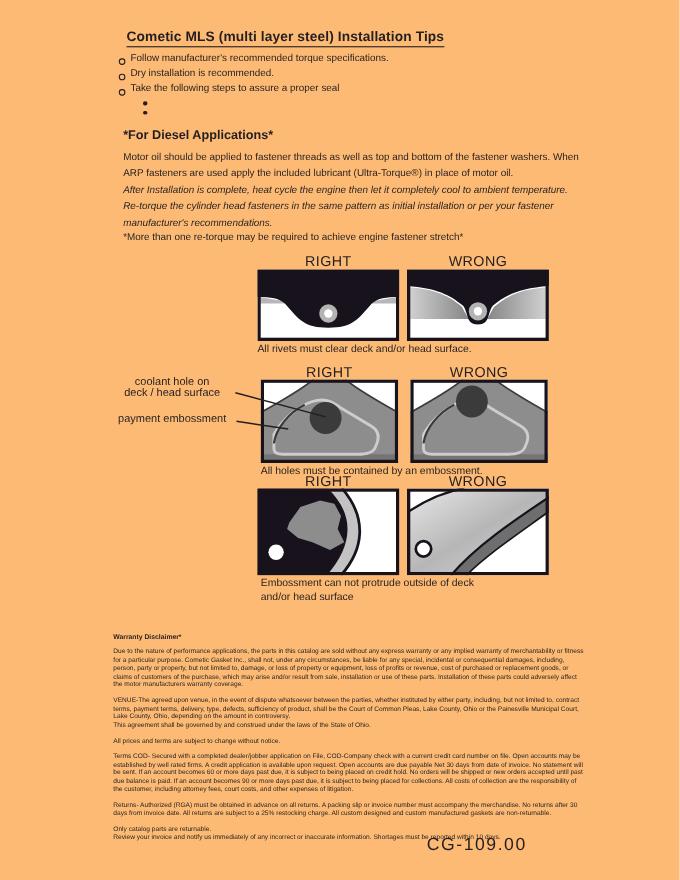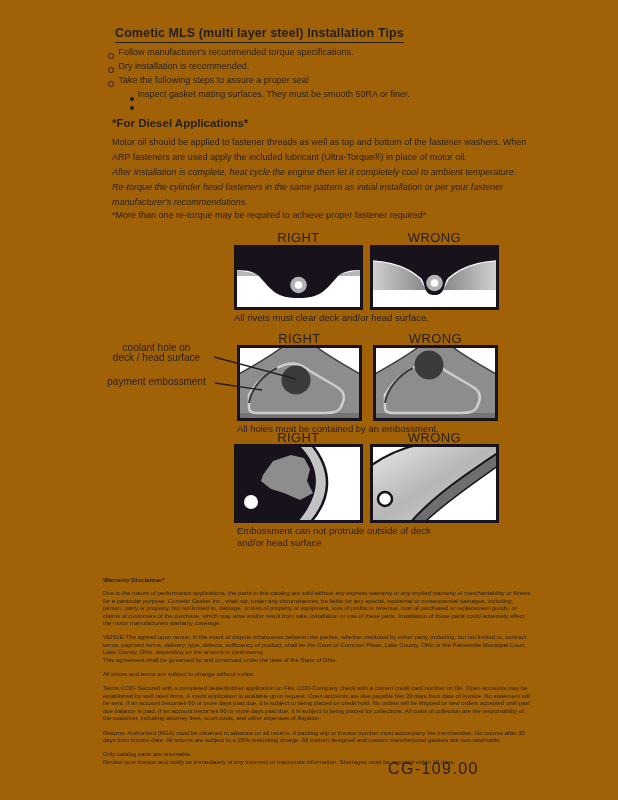--- a/index.html
+++ b/index.html
@@ -1,17 +1,17 @@
 <!DOCTYPE html>
 <html><head>
 <meta charset="utf-8">
 <style>
   html,body{margin:0;padding:0;background:#ffffff;}
   body{width:618px;height:800px;position:relative;font-family:"Liberation Sans",sans-serif;color:#231f20;-webkit-font-smoothing:antialiased;}
-  .page{position:absolute;inset:0;background:#a16207;overflow:hidden;}
+  .page{position:absolute;inset:0;background:#fdba74;overflow:hidden;}
 
   .title{position:absolute;left:115px;top:26px;font-size:12.5px;font-weight:700;border-bottom:1.6px solid #231f20;padding-bottom:2px;letter-spacing:.1px;}
 
   .bullets{position:absolute;left:108px;top:45px;width:460px;}
   .b-line{display:flex;align-items:flex-end;font-size:9px;line-height:14px;}
   .mk-o{flex:none;width:3.6px;height:3.6px;border:1px solid #231f20;border-radius:50%;margin:4.5px 5px 0 0;}
   .b-line.sub{margin-left:22px;}
   .mk-dot{flex:none;width:3.6px;height:3.6px;background:#231f20;border-radius:50%;margin:5px 4px 0 0;}
 
   .diesel-head{position:absolute;left:112px;top:117px;font-size:11.5px;font-weight:700;}
@@ -59,31 +59,30 @@
     <div class="b-line">
       <span class="mk-o"></span>
       <span>Dry installation is recommended.</span>
     </div>
     <div class="b-line">
       <span class="mk-o"></span>
       <span>Take the following steps to assure a proper seal</span>
     </div>
     <div class="b-line sub">
       <span class="mk-dot"></span>
-      <span>Inspect gasket mating surfaces.  They must be smooth 50RA or finer.</span>
     </div>
     <div class="b-line sub">
       <span class="mk-dot"></span>
     </div>
   </div>
 
   <div class="diesel-head">*For Diesel Applications*</div>
   <p class="para p1">Motor oil should be applied to fastener threads as well as top and bottom of the fastener washers. When ARP fasteners are used apply the included lubricant (Ultra-Torque®) in place of motor oil.</p>
   <p class="para p2">After Installation is complete, heat cycle the engine then let it completely cool to ambient temperature. Re-torque the cylinder head fasteners in the same pattern as initial installation or per your fastener manufacturer's recommendations.</p>
-  <p class="para note">*More than one re-torque may be required to achieve proper fastener required*</p>
+  <p class="para note">*More than one re-torque may be required to achieve engine fastener stretch*</p>
 
   <div class="dg-label r1-left">RIGHT</div>
   <div class="dg-label r1-right">WRONG</div>
 
   <svg class="dg-box s1-left" width="129" height="65" viewBox="0 0 129 65">
     <rect width="129" height="65" fill="#ffffff"></rect>
     <polygon points="2,31 36,31 2,25" fill="#b7b7b7"></polygon>
     <polygon points="127,31 93,31 127,25" fill="#b7b7b7"></polygon>
     <path d="M0,0 H129 V25 C116,25 110,26 104,31 C91,46 86,53 64.5,53 C43,53 38,46 25,31 C19,26 13,25 0,25 Z" fill="#18121c"></path>
     <circle cx="64.5" cy="40" r="8.3" fill="#b3b3b3"></circle>

